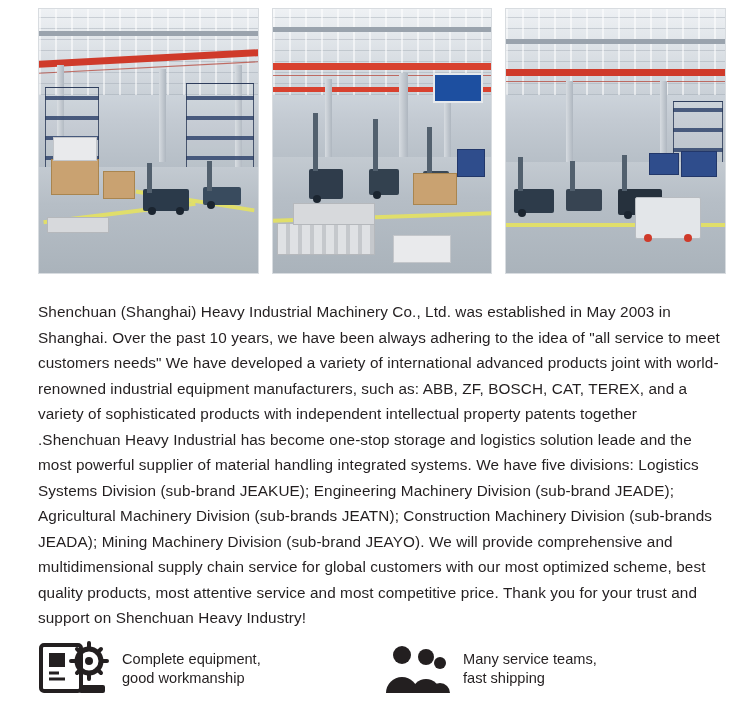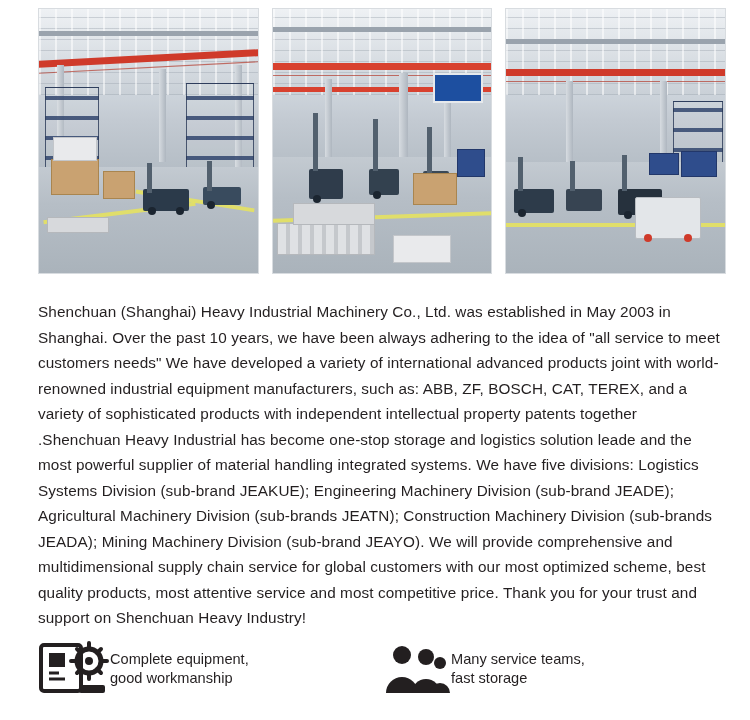--- a/index.html
+++ b/index.html
@@ -150,20 +150,21 @@
     left: 38px;
     right: 30px;
     bottom: 20px;
     display: flex;
     align-items: center;
     gap: 0;
   }
   .feature {
     display: flex;
     align-items: center;
+    gap: 12px;
     flex: 1 1 0;
   }
   .feature-icon {
     width: 72px;
     height: 62px;
     flex: 0 0 72px;
     display: flex;
     align-items: center;
     justify-content: center;
     color: #231f20;
@@ -297,17 +298,17 @@
         <svg width="70" height="60" viewBox="0 0 70 60" aria-hidden="true">
           <circle cx="22" cy="16" r="9" fill="#231f20"></circle>
           <path d="M6 54 a16 16 0 0 1 32 0 z" fill="#231f20"></path>
           <circle cx="46" cy="18" r="8" fill="#231f20"></circle>
           <path d="M32 54 a14 14 0 0 1 28 0 z" fill="#231f20"></path>
           <circle cx="60" cy="24" r="6" fill="#231f20"></circle>
           <path d="M50 54 a10 10 0 0 1 20 0 z" fill="#231f20"></path>
         </svg>
       </span>
       <span class="feature-text">Many service teams,
-fast storage</span>
+fast shipping</span>
     </div>
 
   </div>
 </div>
 
 </body></html>

